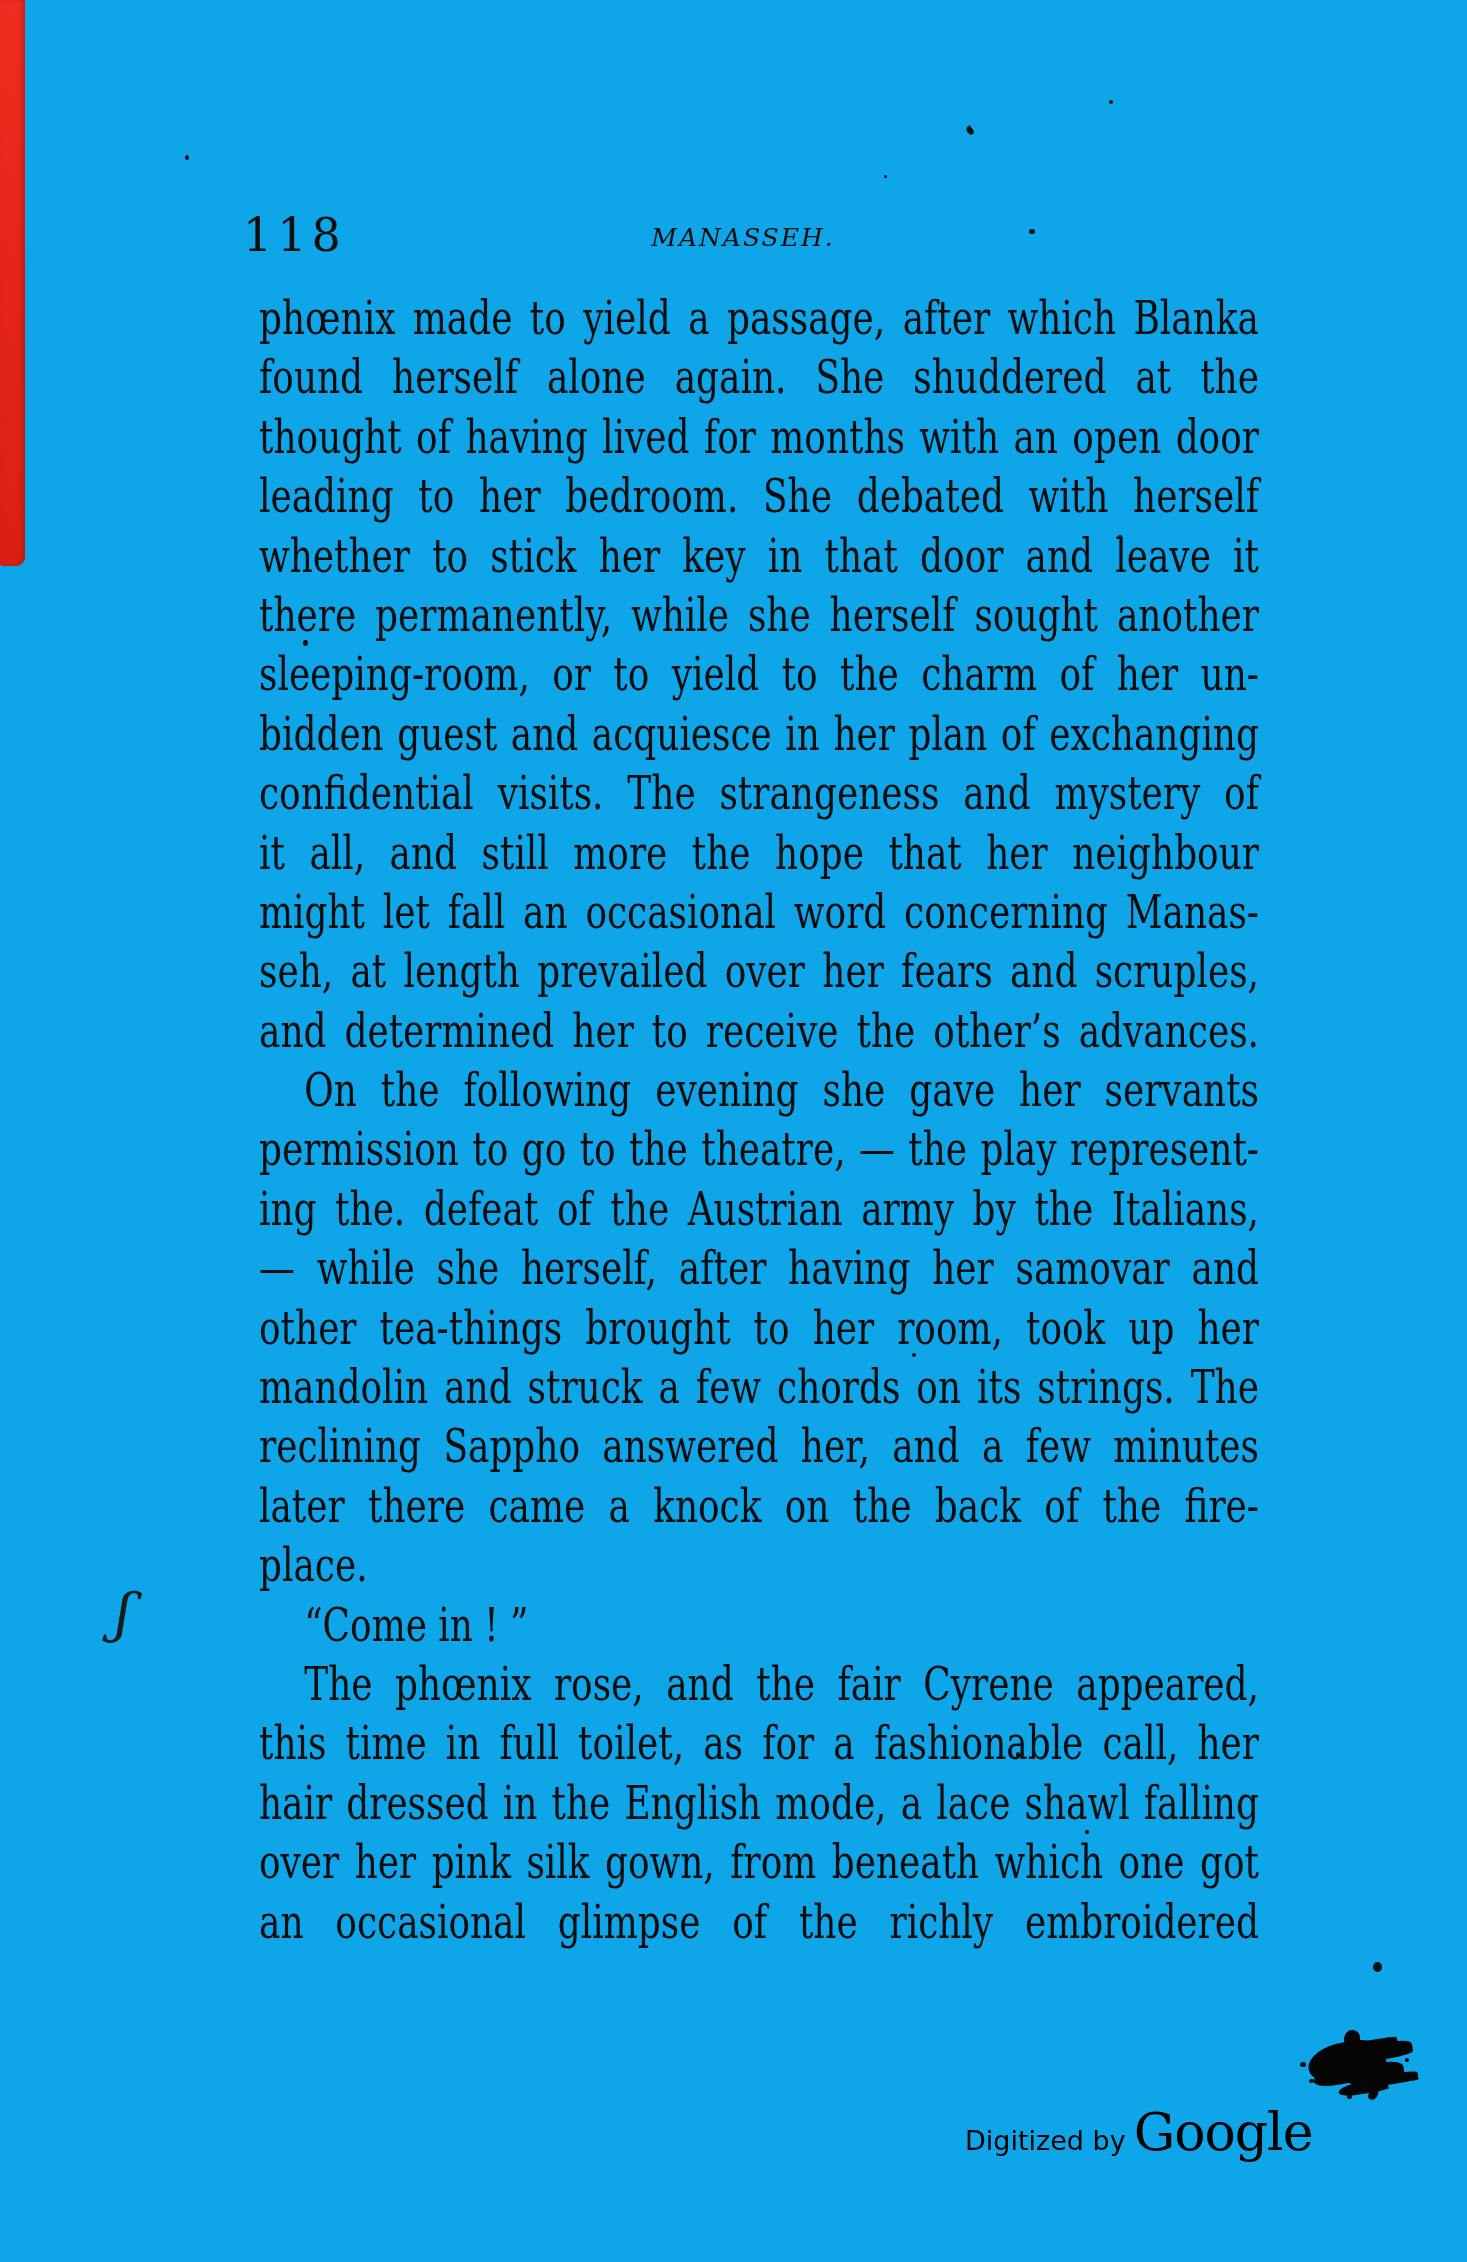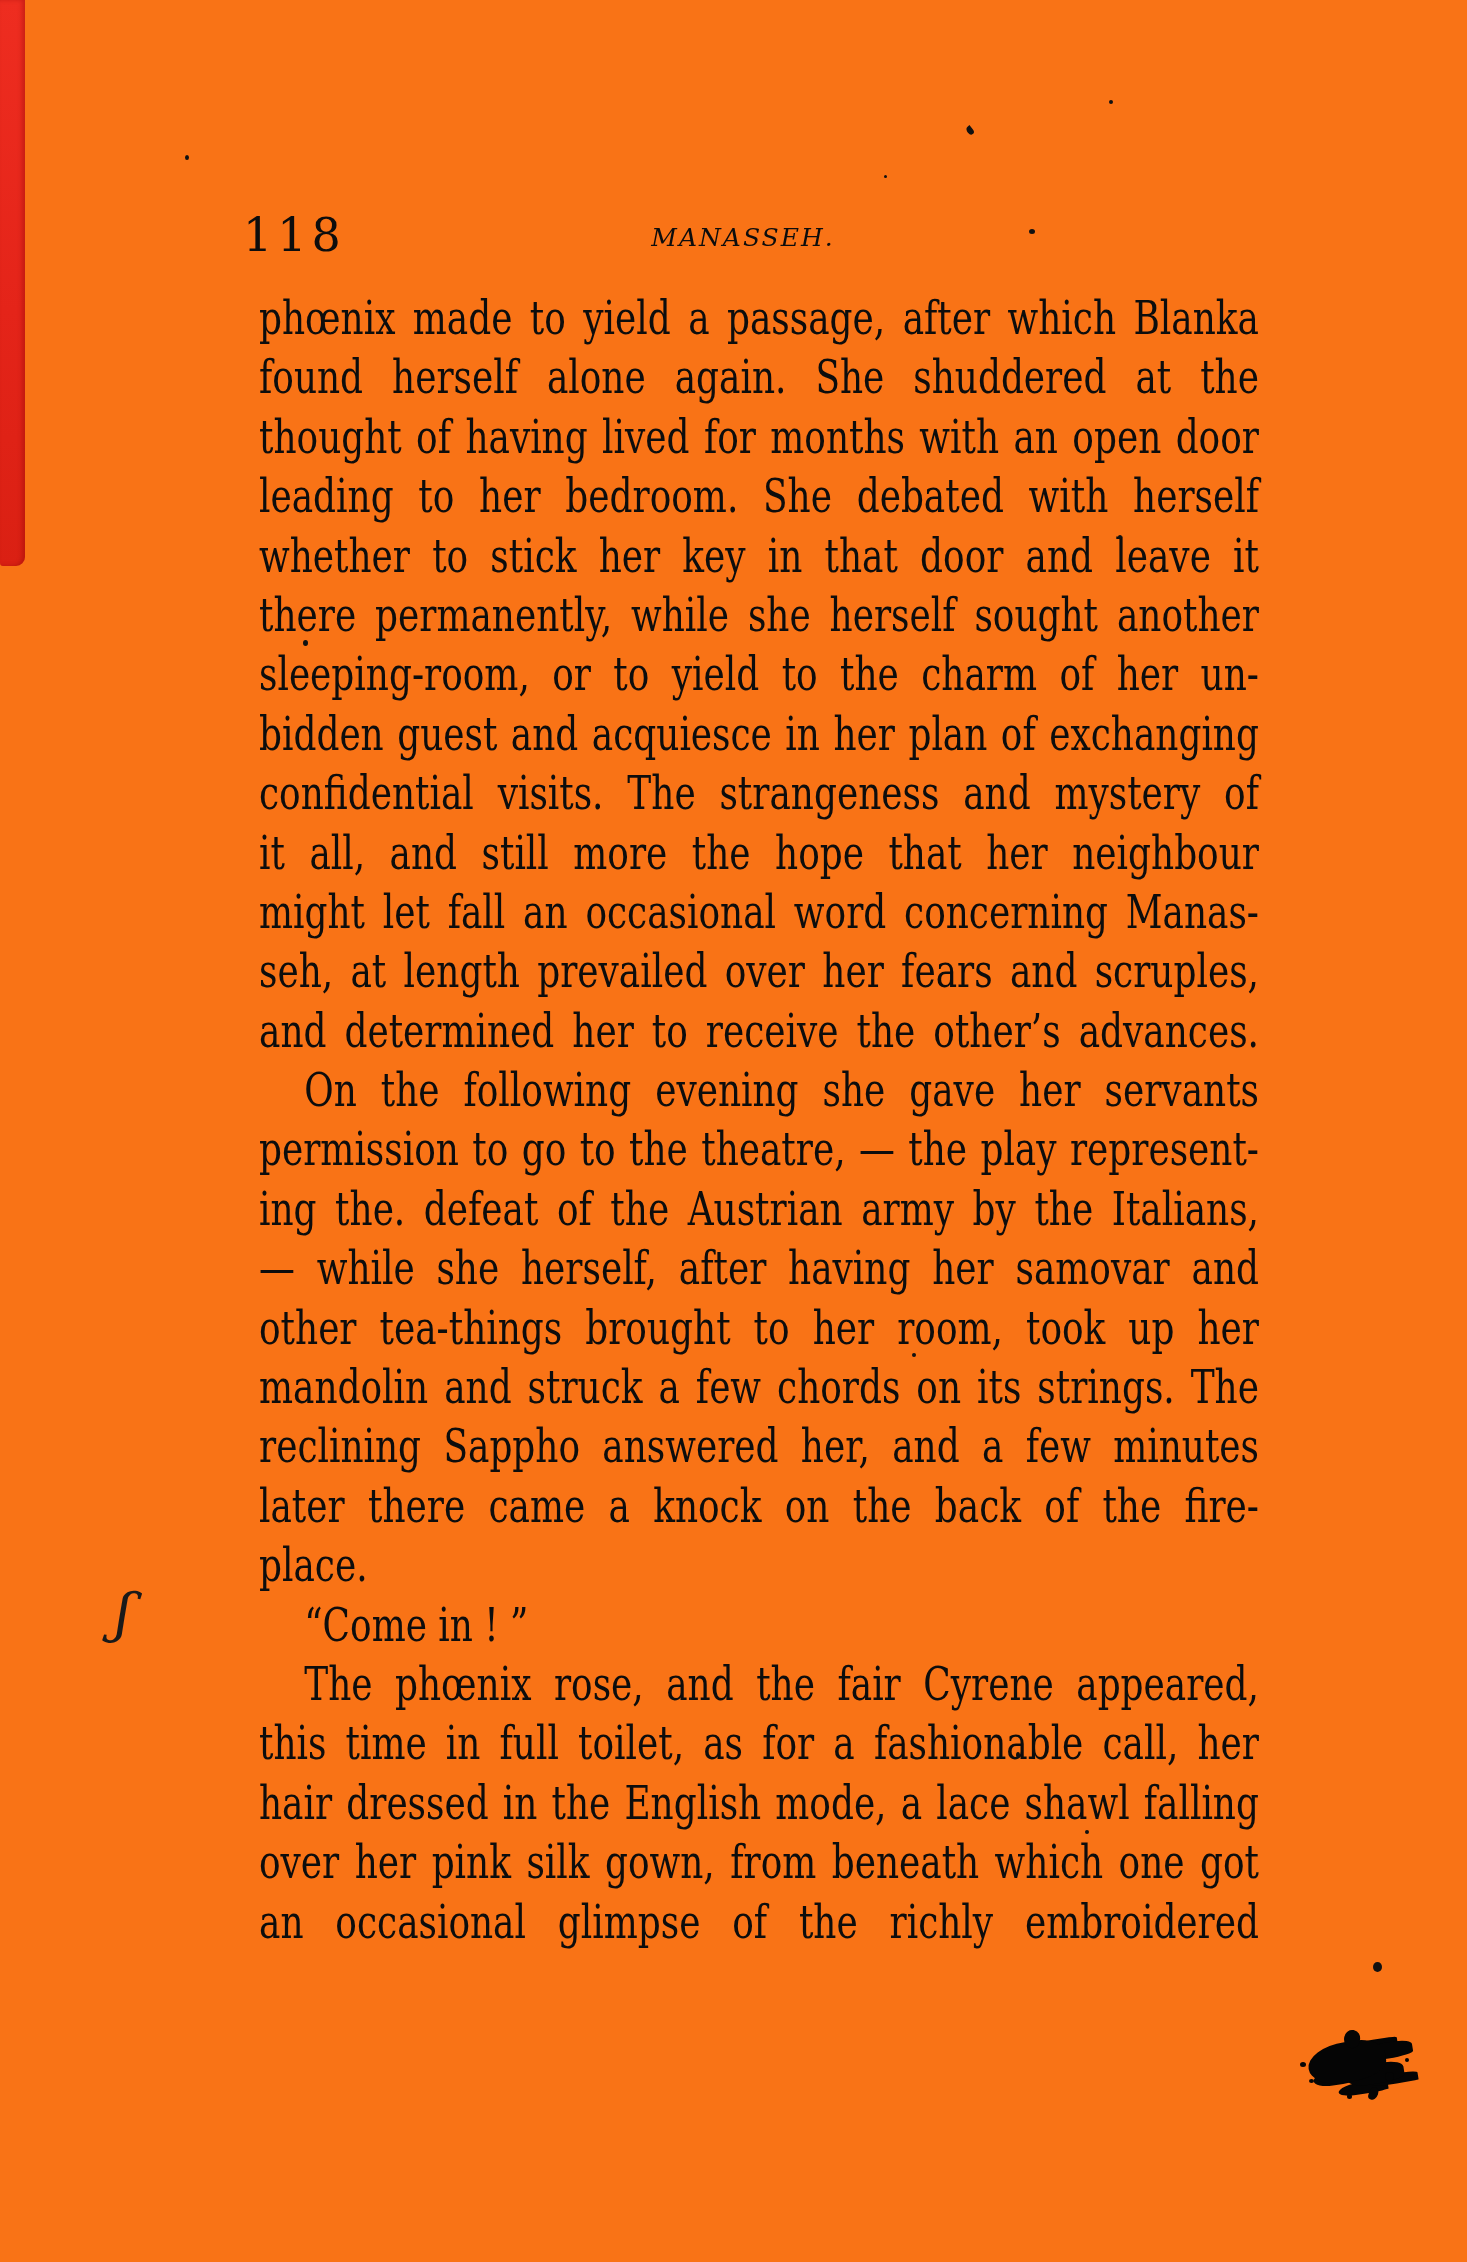--- a/index.html
+++ b/index.html
@@ -1,20 +1,20 @@
 <!DOCTYPE html>
 <html><head>
 <meta charset="utf-8">
 <style>
   html, body { margin: 0; padding: 0; background: #ffffff; }
   .page {
     position: relative;
     width: 1467px;
     height: 2262px;
-    background: #f97316;
+    background: #0ea5e9;
     overflow: hidden;
     font-family: "DejaVu Serif", "Liberation Serif", serif;
     color: #0d0d0d;
   }
 
   
   .edge-strip {
     position: absolute;
     left: 0; top: 0;
     width: 25px; height: 566px;
@@ -176,14 +176,18 @@
 
   <div class="blot-main"></div>
   <div class="blot-bump"></div>
   <i class="blot-dot" style="left:1300px; top:2062px; width:6px;  height:5px;"></i>
   <i class="blot-dot" style="left:1309px; top:2079px; width:5px;  height:4px;"></i>
   <i class="blot-dot" style="left:1369px; top:2087px; width:9px;  height:13px; transform:rotate(20deg); border-radius:50% 50% 60% 40%;"></i>
   <i class="blot-dot" style="left:1385px; top:2072px; width:9px;  height:9px;"></i>
   <i class="blot-dot" style="left:1347px; top:2094px; width:5px;  height:5px;"></i>
   <i class="blot-dot" style="left:1405px; top:2058px; width:4px;  height:4px;"></i>
 
+  <div class="footer">
+    <span class="dig">Digitized by</span>
+    <span class="glogo">Google</span>
+  </div>
 
 </div>
 
 </body></html>

